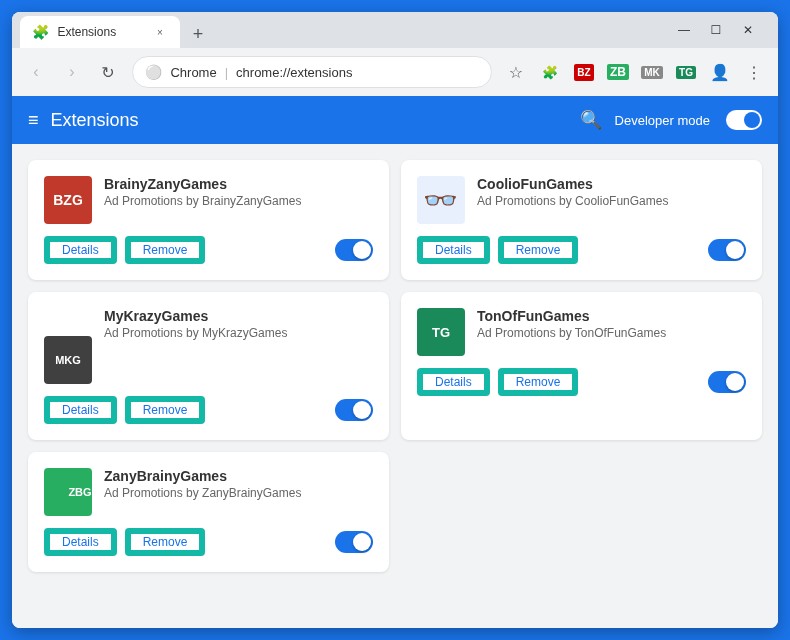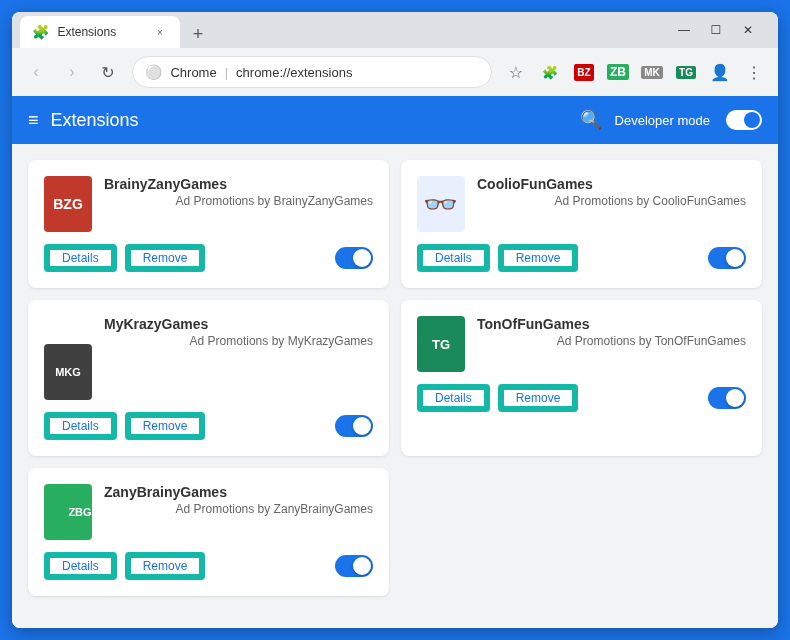--- a/index.html
+++ b/index.html
@@ -242,41 +242,40 @@
       flex-direction: column;
       gap: 12px;
     }
     .ext-card-header {
       display: flex;
       align-items: flex-start;
       gap: 12px;
     }
     .ext-logo {
       width: 48px;
-      height: 56px;
+      height: 48px;
       border-radius: 4px;
       flex-shrink: 0;
       display: flex;
       align-items: center;
       justify-content: center;
       font-weight: bold;
       font-size: 14px;
       color: #fff;
     }
     .ext-info { flex: 1; }
     .ext-name {
       font-size: 14px;
       font-weight: 600;
       color: #333;
       margin-bottom: 2px;
     }
     .ext-desc {
       font-size: 12px;
       color: #666;
-      text-align: right;
     }
     .ext-card-footer {
       display: flex;
       align-items: center;
       gap: 8px;
     }
     .ext-btn {
       height: 28px;
       padding: 0 12px;
       border: 6px solid #14b8a6;

